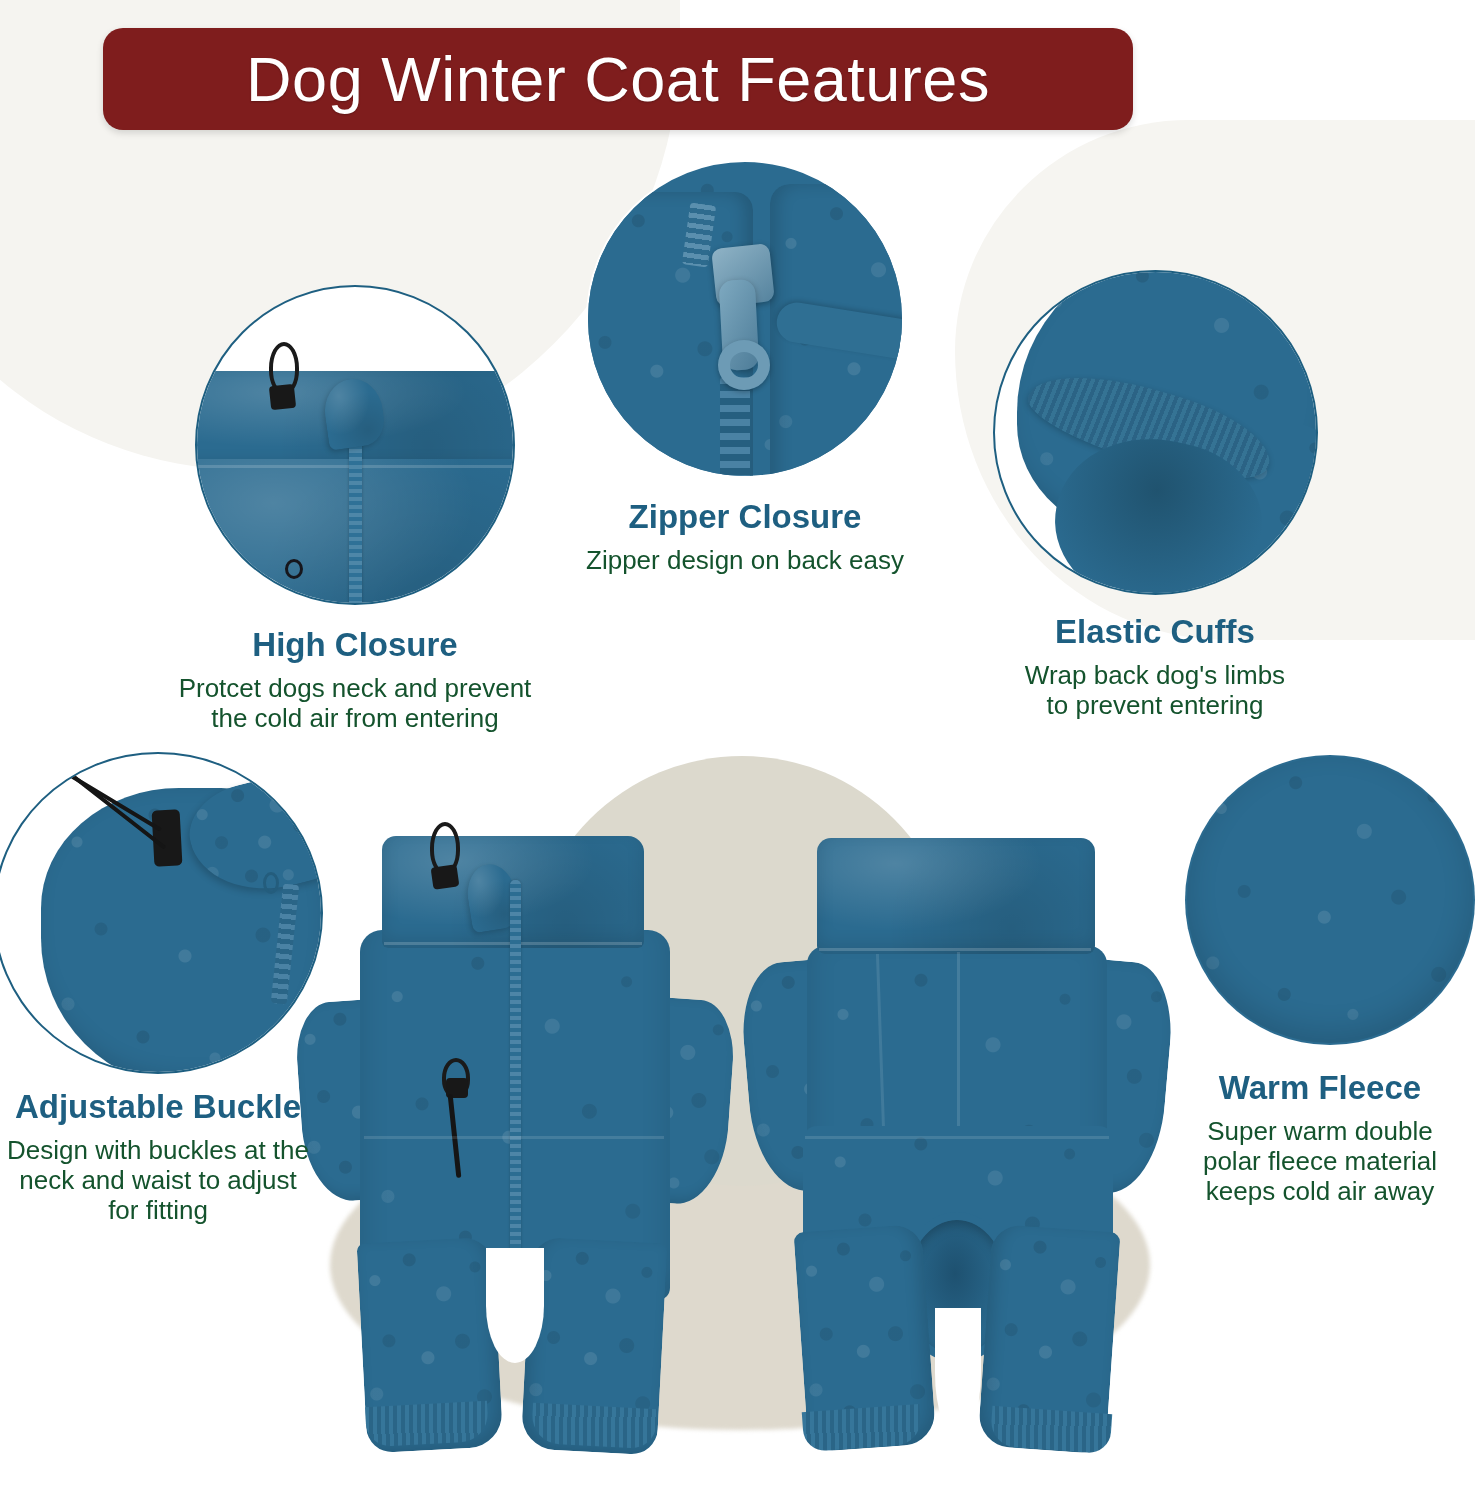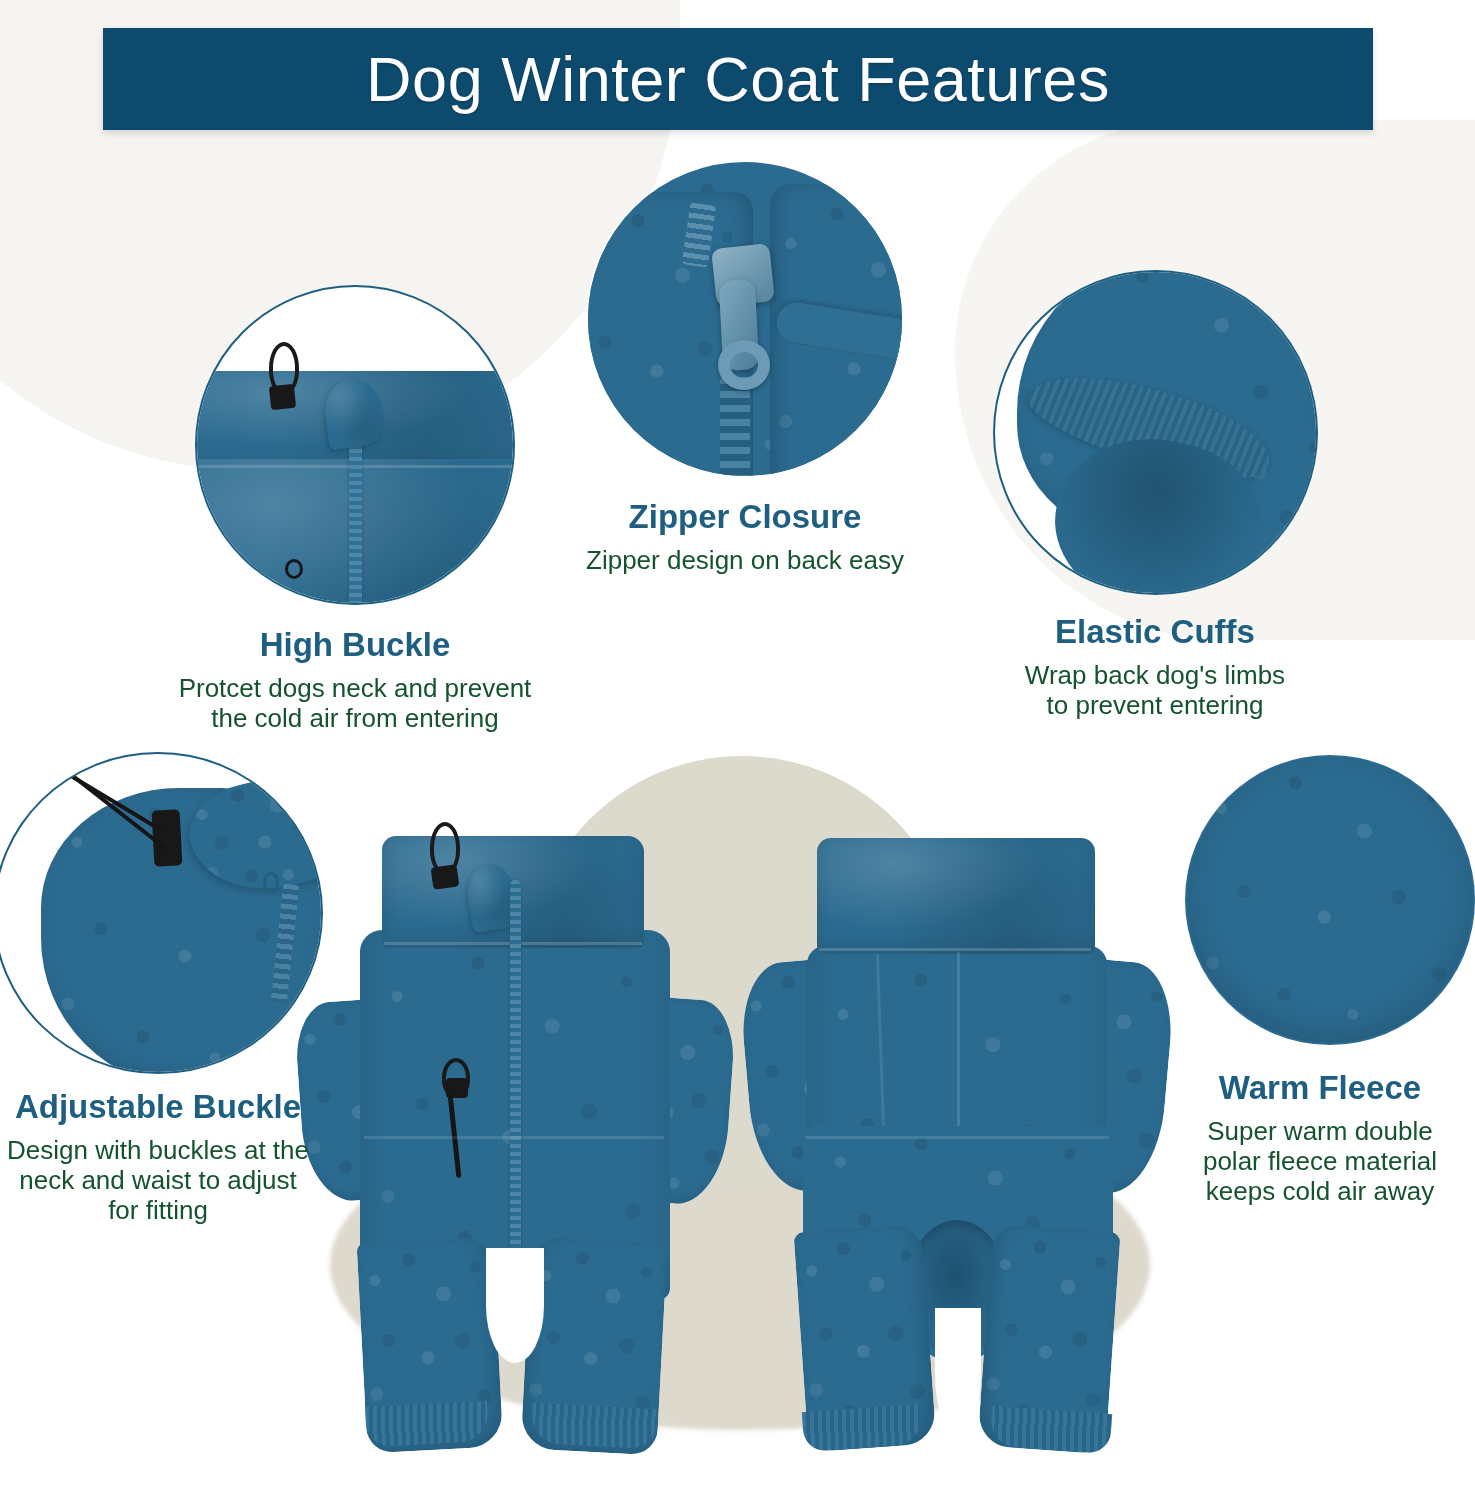--- a/index.html
+++ b/index.html
@@ -48,23 +48,23 @@
     background: #ded9cd;
     border-radius: 50%;
     filter: blur(2px);
     z-index: 0;
   }
 
   
   .title-banner {
     position: absolute;
     left: 103px; top: 28px;
-    width: 1270px; height: 102px;
-    background: #0c4a6e;
-    border-radius: 0;
+    width: 1030px; height: 102px;
+    background: #7f1d1d;
+    border-radius: 20px;
     display: flex; align-items: center; justify-content: center;
     z-index: 6;
     box-shadow: 0 3px 7px rgba(0,0,0,.14);
   }
   .title-text {
     color: #ffffff;
     font-size: 63px;
     font-weight: 400;
     letter-spacing: .5px;
     white-space: nowrap;
@@ -177,21 +177,21 @@
 
       <div class="cord" style="left:72px;top:55px;width:30px;height:52px;border-width:4px;"></div>
 
       <div class="toggle" style="left:73px;top:98px;width:25px;height:24px;border-radius:4px;
                   transform:rotate(-6deg);"></div>
 
       <div style="position:absolute;left:88px;top:272px;width:18px;height:20px;
                   border:3px solid #16161c;border-radius:50%;"></div>
     </div>
     <div class="cap" style="margin-top:21px;">
-      <div class="cap-title">High Buckle</div>
+      <div class="cap-title">High Closure</div>
       <div class="cap-desc">
         <span>Protcet dogs neck and prevent</span>
         <span>the cold air from entering</span>
       </div>
     </div>
   </div>
 
   <div class="feature" style="left:545px; top:160px; width:400px;">
     <div class="circ fleece-texture" style="width:318px;height:318px;margin:0 auto;border-color:#ffffff;">
 

